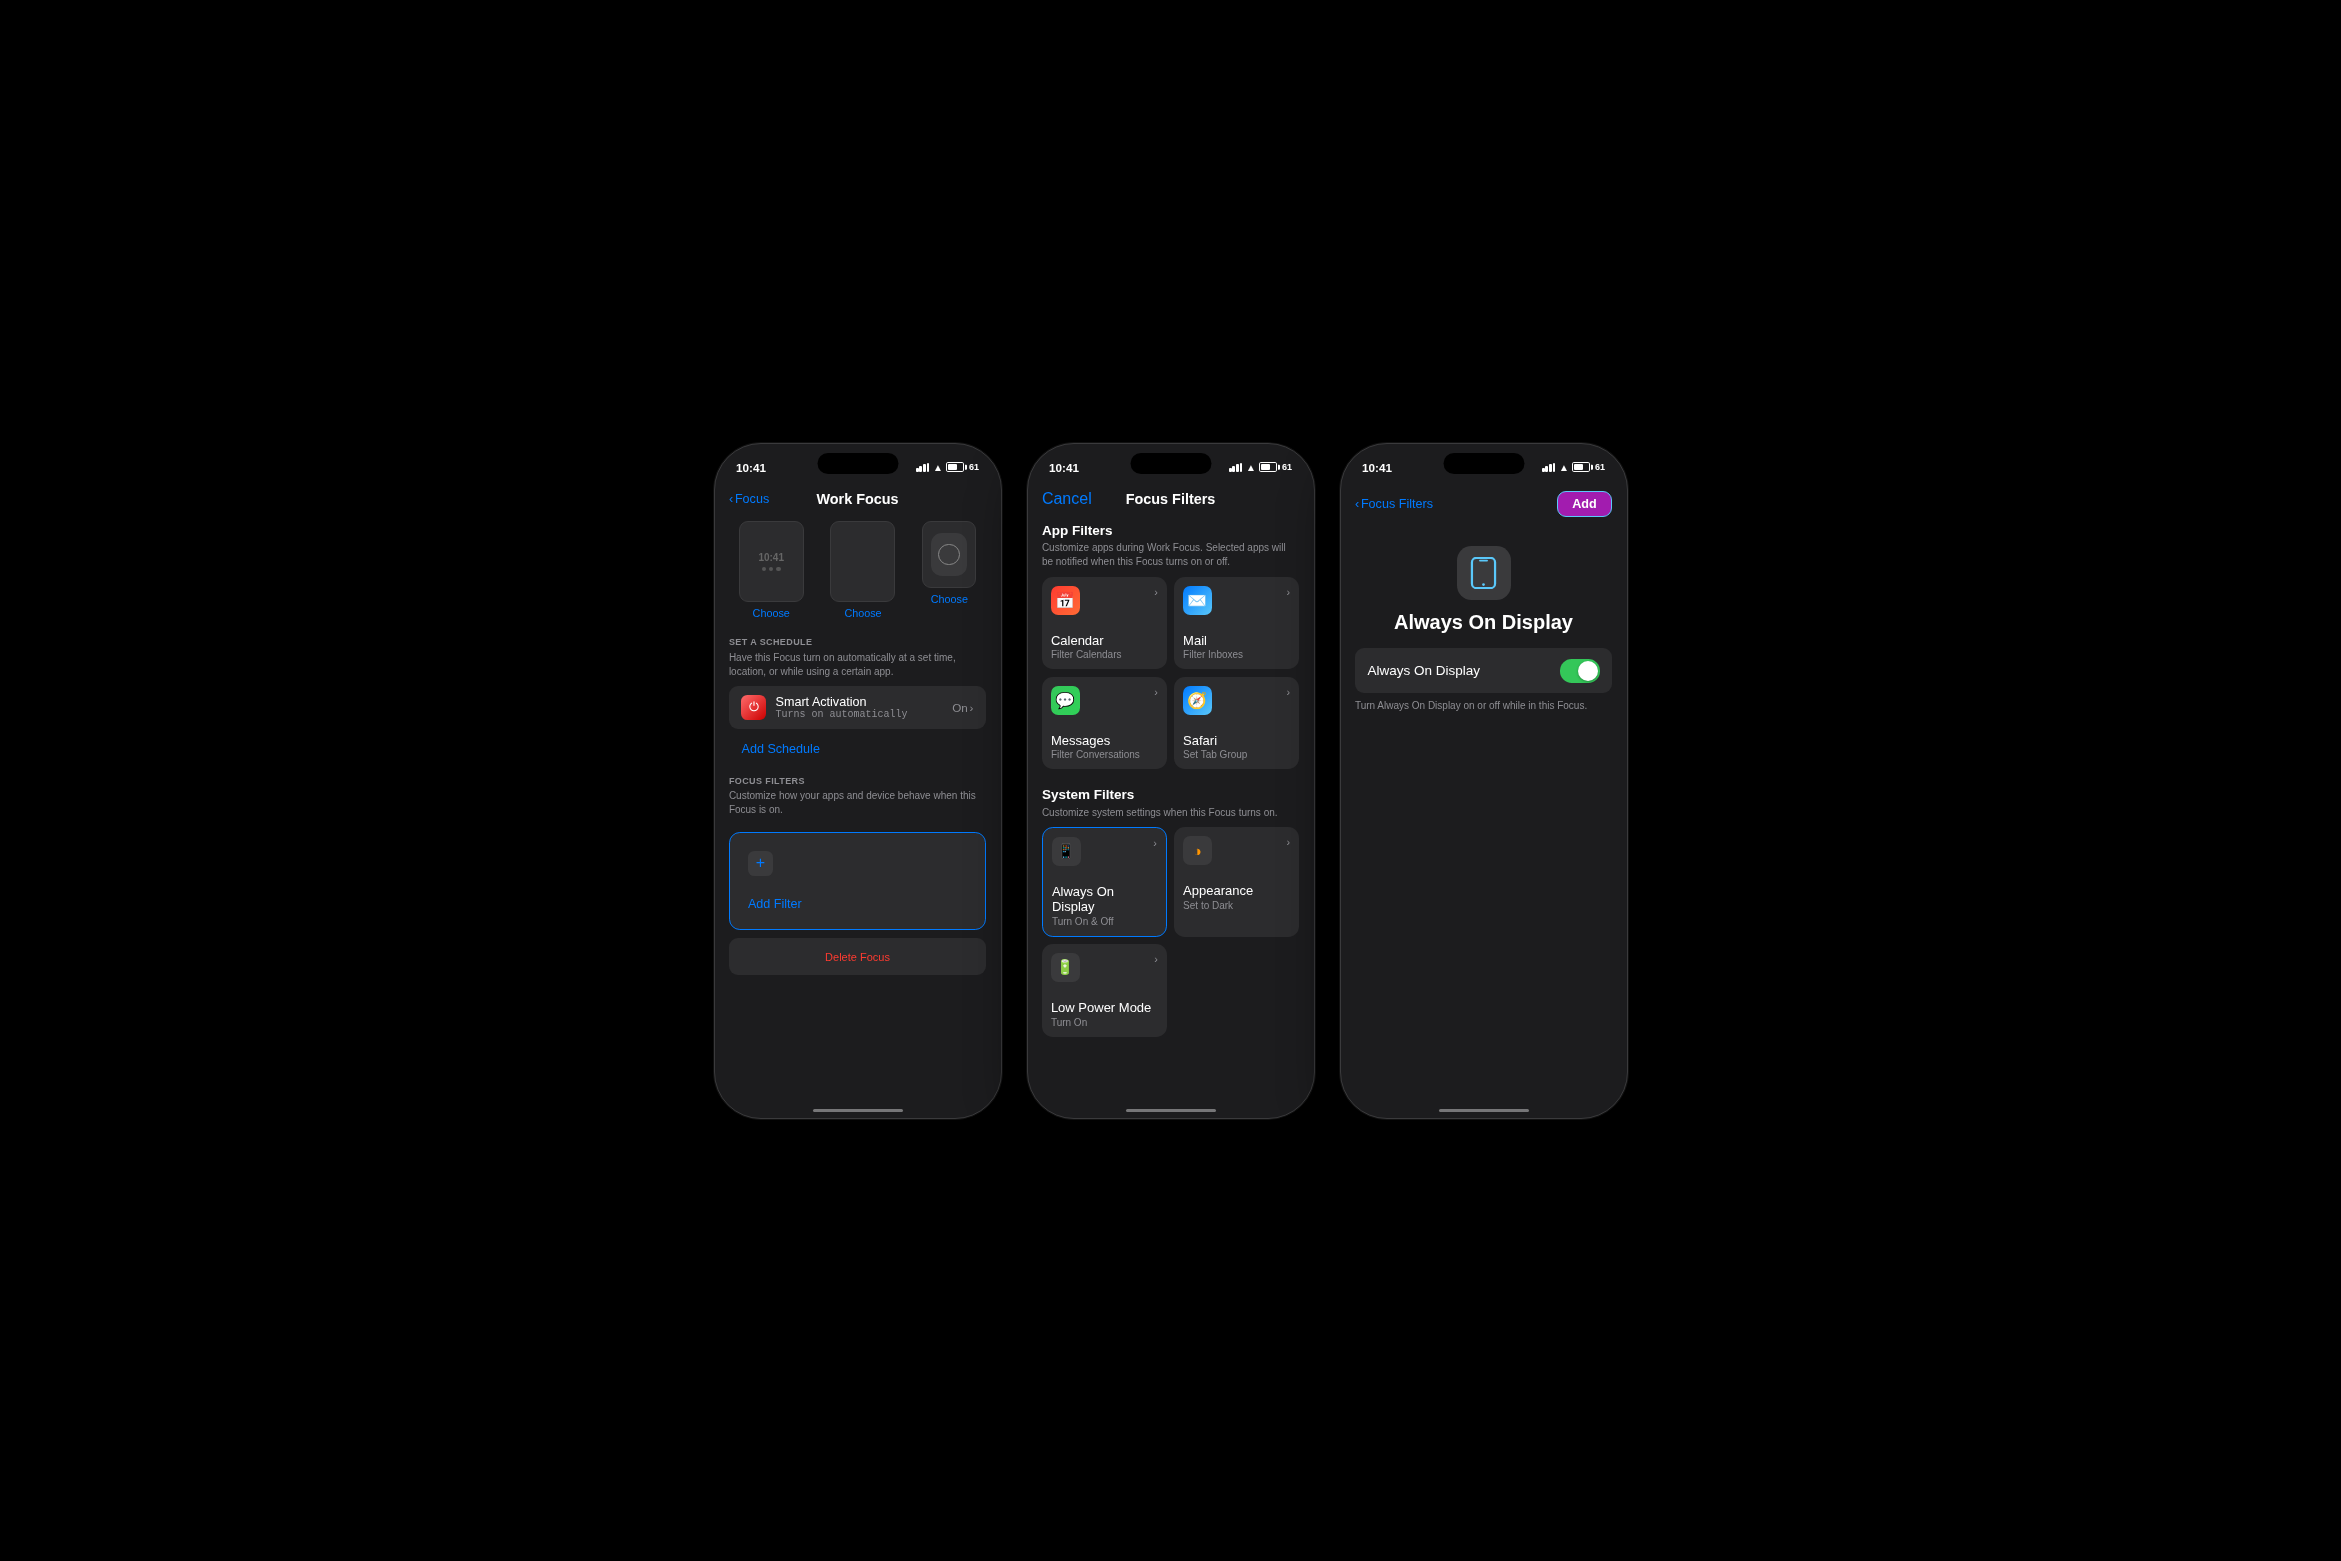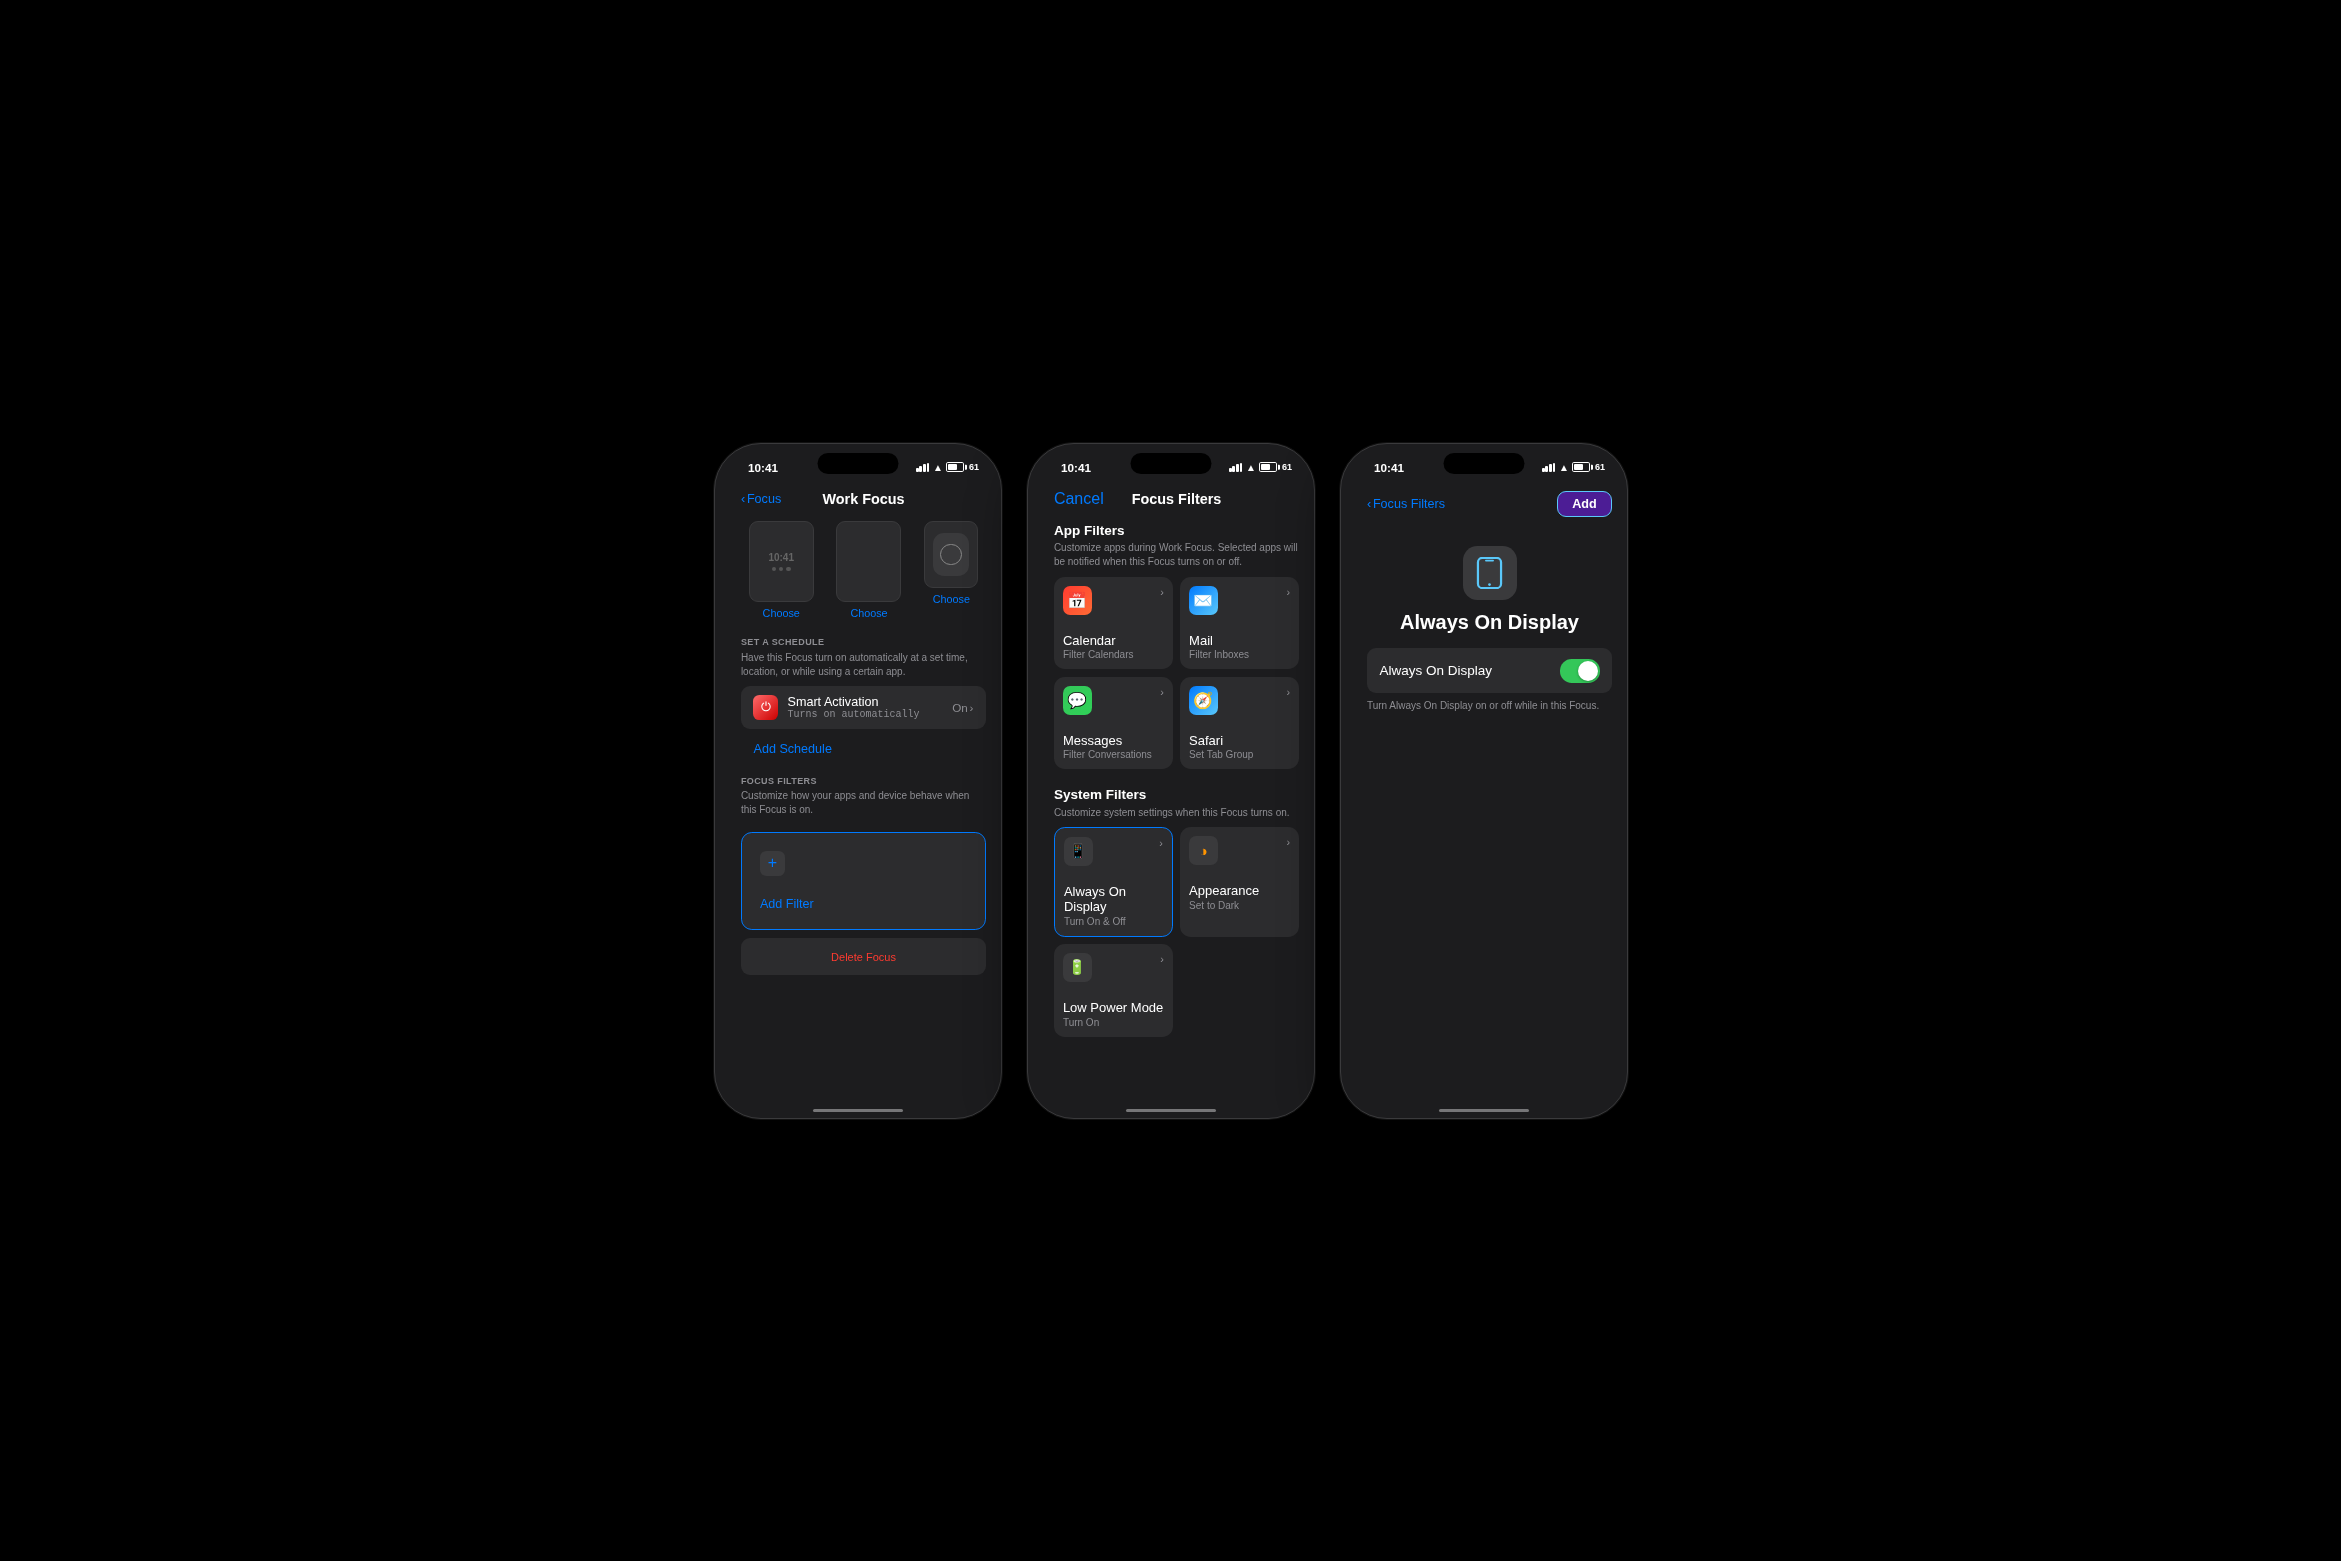--- a/index.html
+++ b/index.html
@@ -19,21 +19,20 @@
     }
     .phone {
       width: 288px;
       height: 676px;
       background: #1c1c1e;
       border-radius: 47px;
       border: 1.8px solid #3a3a3c;
       position: relative;
       overflow: hidden;
       box-shadow: 0 0 0 0.9px #111, 0 18px 54px rgba(0,0,0,0.8);
-      padding-left: 12px;
     }
     
     .dynamic-island {
       position: absolute;
       top: 9px;
       left: 50%;
       transform: translateX(-50%);
       width: 81px;
       height: 21.6px;
       background: #000;
@@ -329,21 +328,21 @@
 
     
     .p3-nav {
       display: flex;
       align-items: center;
       justify-content: space-between;
       padding: 7.2px 14.4px;
     }
     .p3-nav-back { color: #007aff; font-size: 12.6px; display: flex; align-items: center; gap: 1.8px; }
     .p3-nav-add {
-      background: #4c1d95;
+      background: #a21caf;
       color: #fff;
       font-size: 12.6px;
       font-weight: 600;
       padding: 5.4px 14.4px;
       border-radius: 9px;
       border: 1.8px solid #5ac8fa;
     }
     .aod-hero {
       display: flex;
       flex-direction: column;

